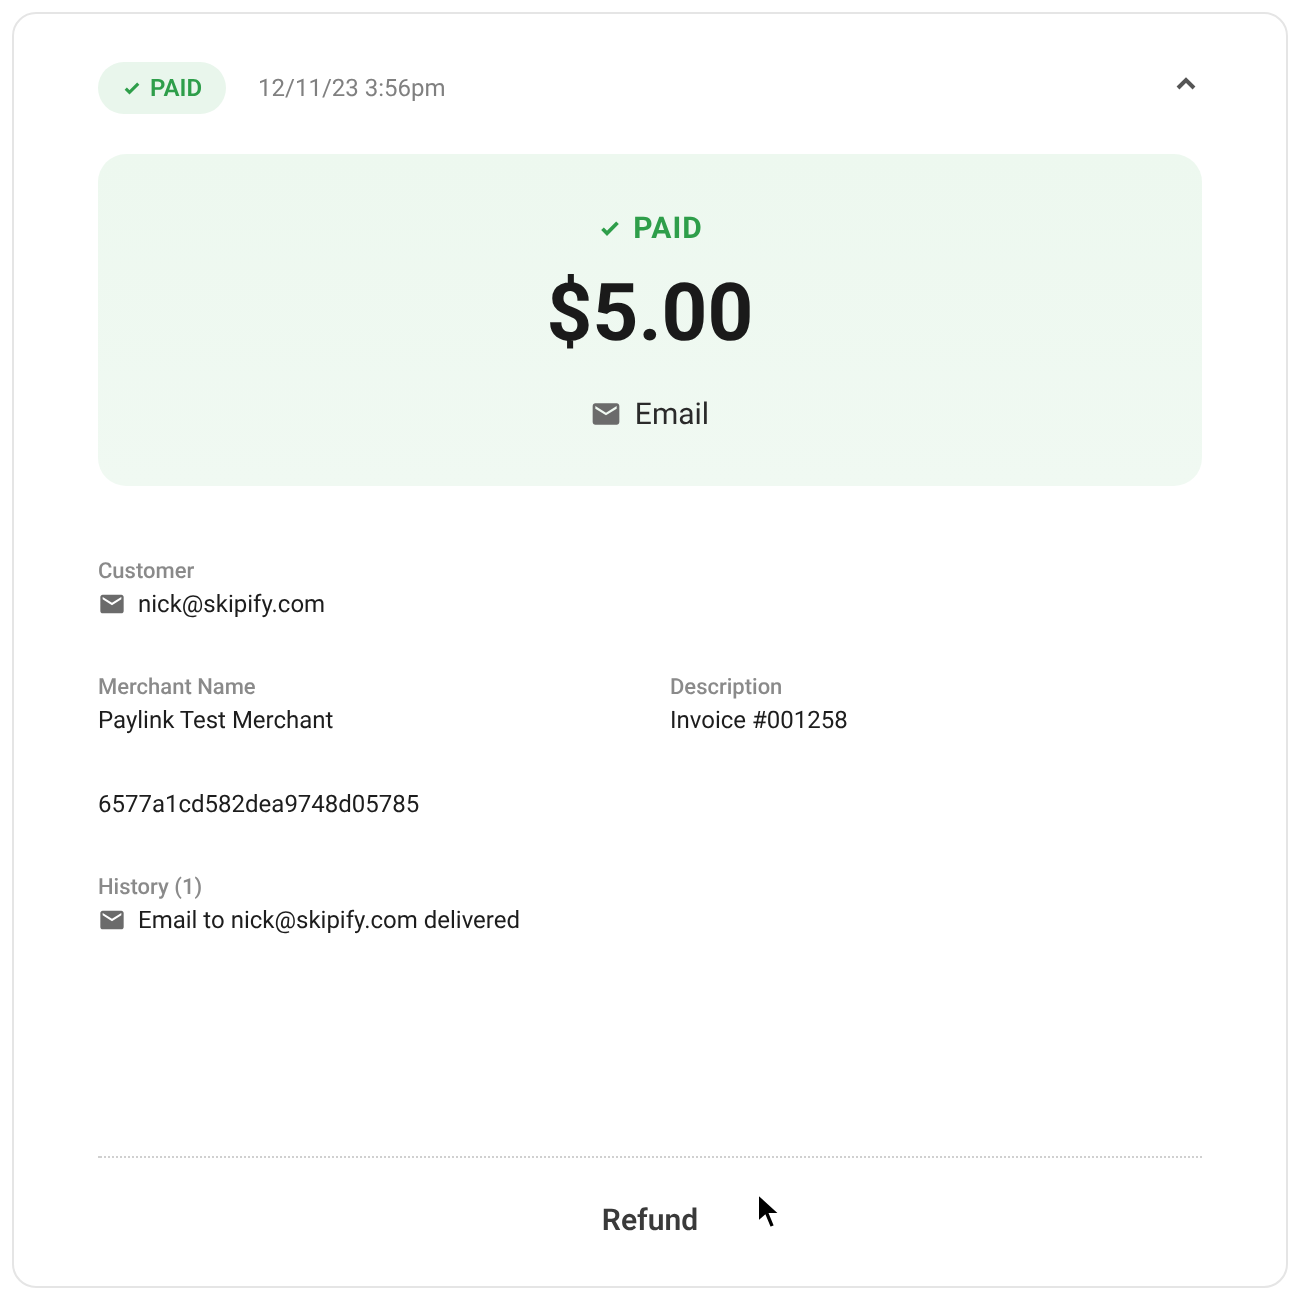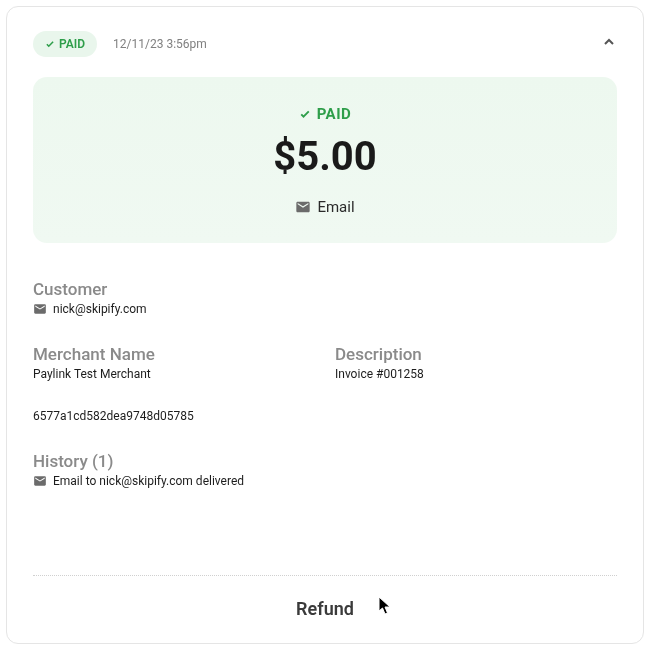--- a/index.html
+++ b/index.html
@@ -11,21 +11,21 @@
       font-family: -apple-system, BlinkMacSystemFont, 'Segoe UI', Roboto, sans-serif;
       background: #fff;
       width: 650px;
       height: 652px;
       position: relative;
     }
     .card {
       border: 1px solid #e5e5e5;
       border-radius: 12px;
       margin: 6px;
-      padding: 24px 26px;
+      padding: 24px 42px;
       height: 638px;
       display: flex;
       flex-direction: column;
     }
     .header-row {
       display: flex;
       align-items: center;
       gap: 16px;
       margin-bottom: 20px;
     }
@@ -100,21 +100,21 @@
       grid-template-columns: 1fr 1fr;
       column-gap: 20px;
       row-gap: 28px;
       margin-bottom: 28px;
     }
     .field-full {
       grid-column: 1 / -1;
     }
     .field-label {
       color: #8a8a8a;
-      font-size: 17px;
+      font-size: 11px;
       font-weight: 500;
       margin-bottom: 3px;
     }
     .field-value {
       color: #1d1d1d;
       font-size: 12px;
       display: flex;
       align-items: center;
       gap: 6px;
     }
@@ -124,21 +124,21 @@
       flex-shrink: 0;
     }
     .divider {
       border: none;
       border-top: 1px dotted #d0d0d0;
       margin-top: auto;
       margin-bottom: 22px;
     }
     .refund-btn {
       text-align: center;
-      font-size: 18px;
+      font-size: 15px;
       font-weight: 600;
       color: #3a3a3a;
       cursor: pointer;
     }
     .cursor {
       position: absolute;
       left: 378px;
       top: 596px;
       pointer-events: none;
     }

